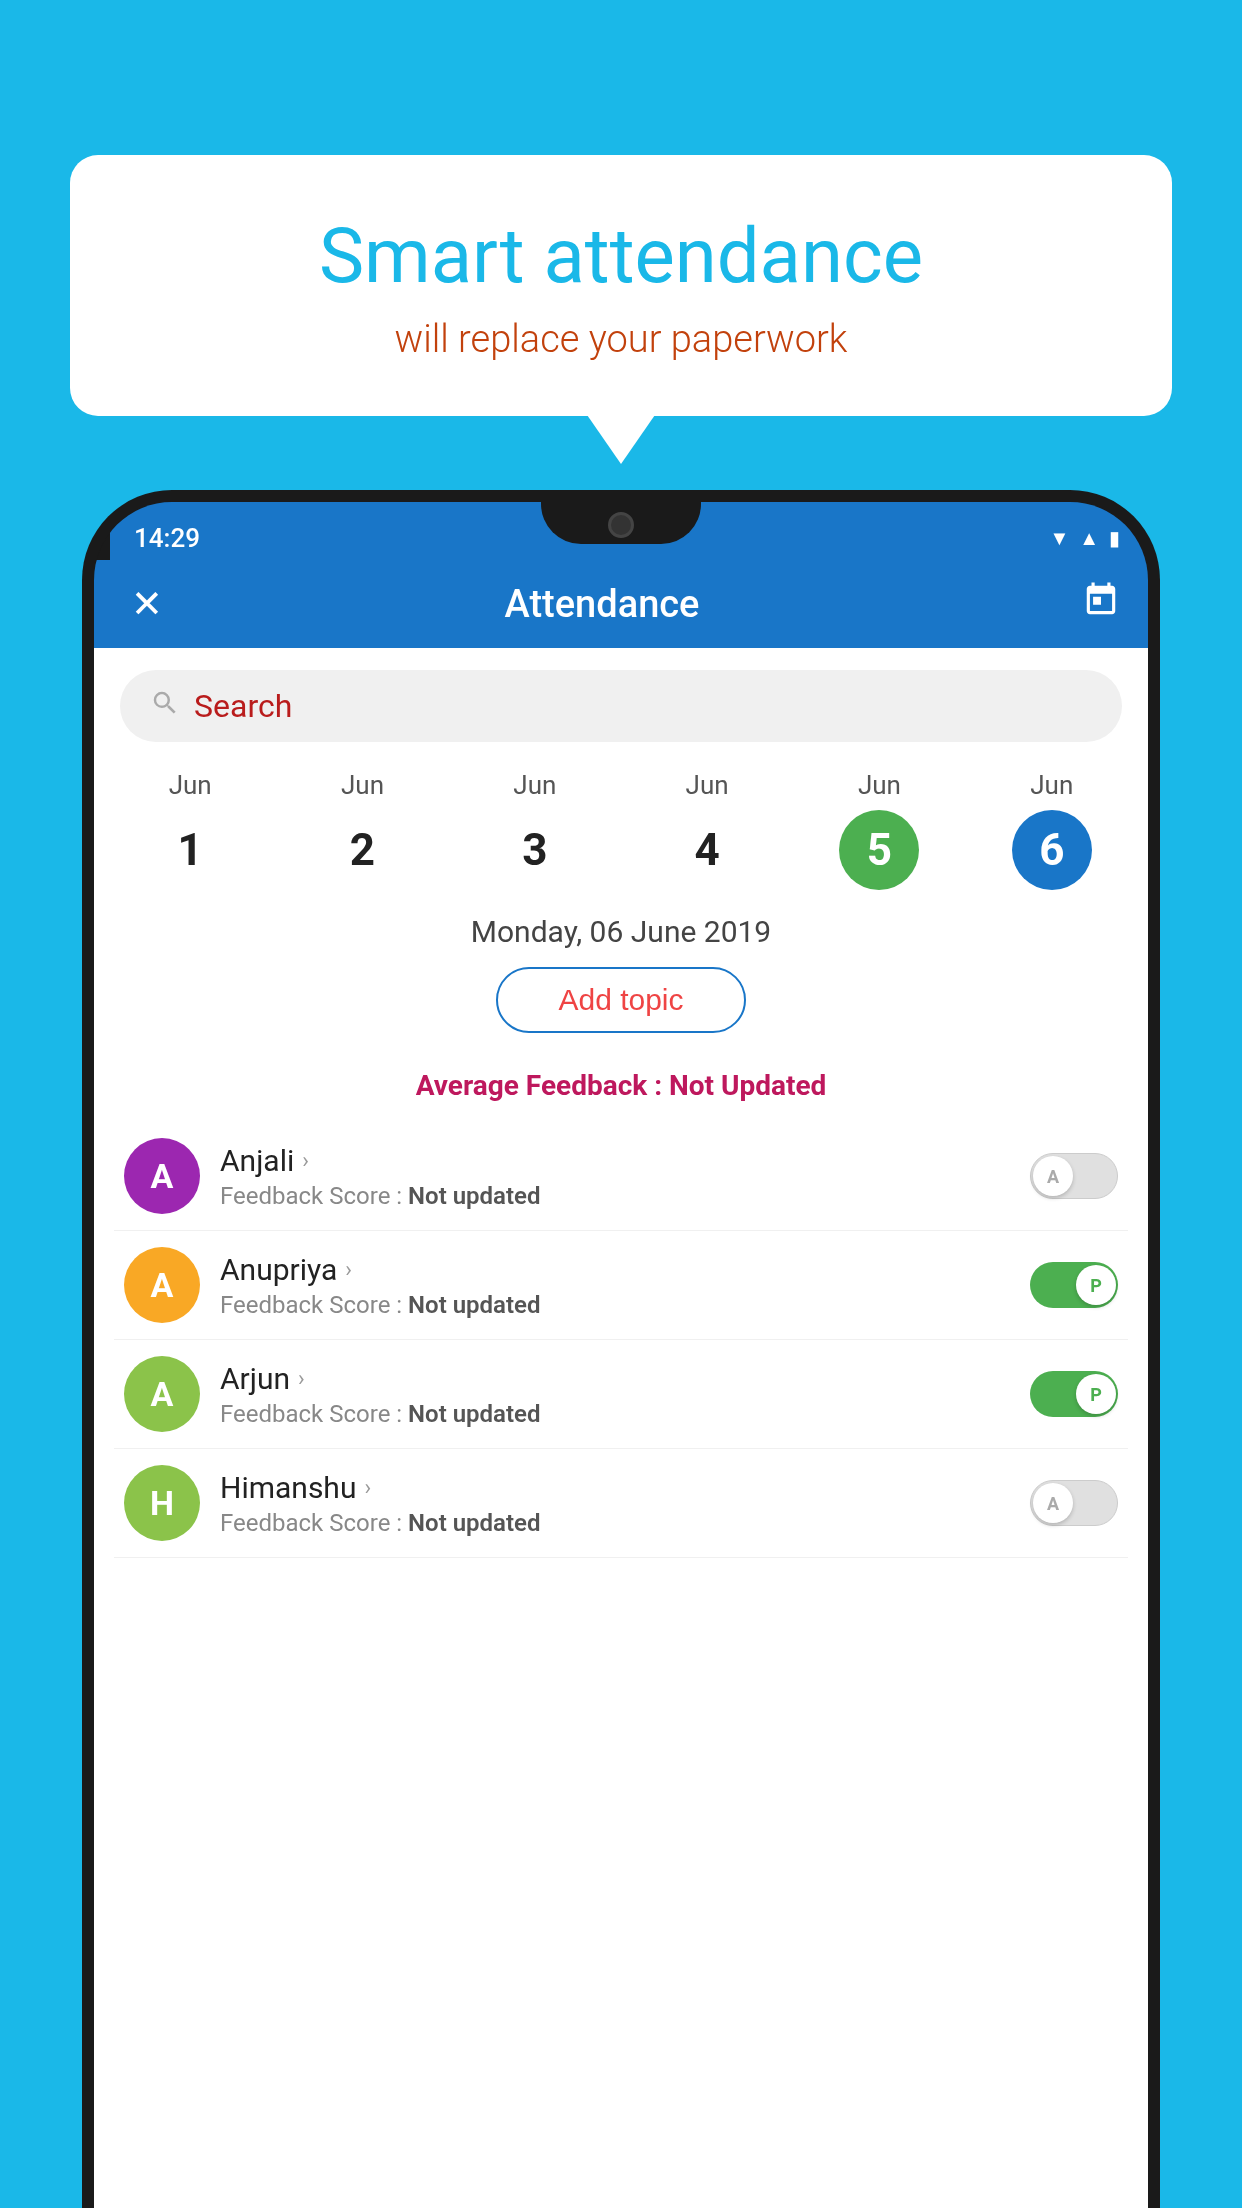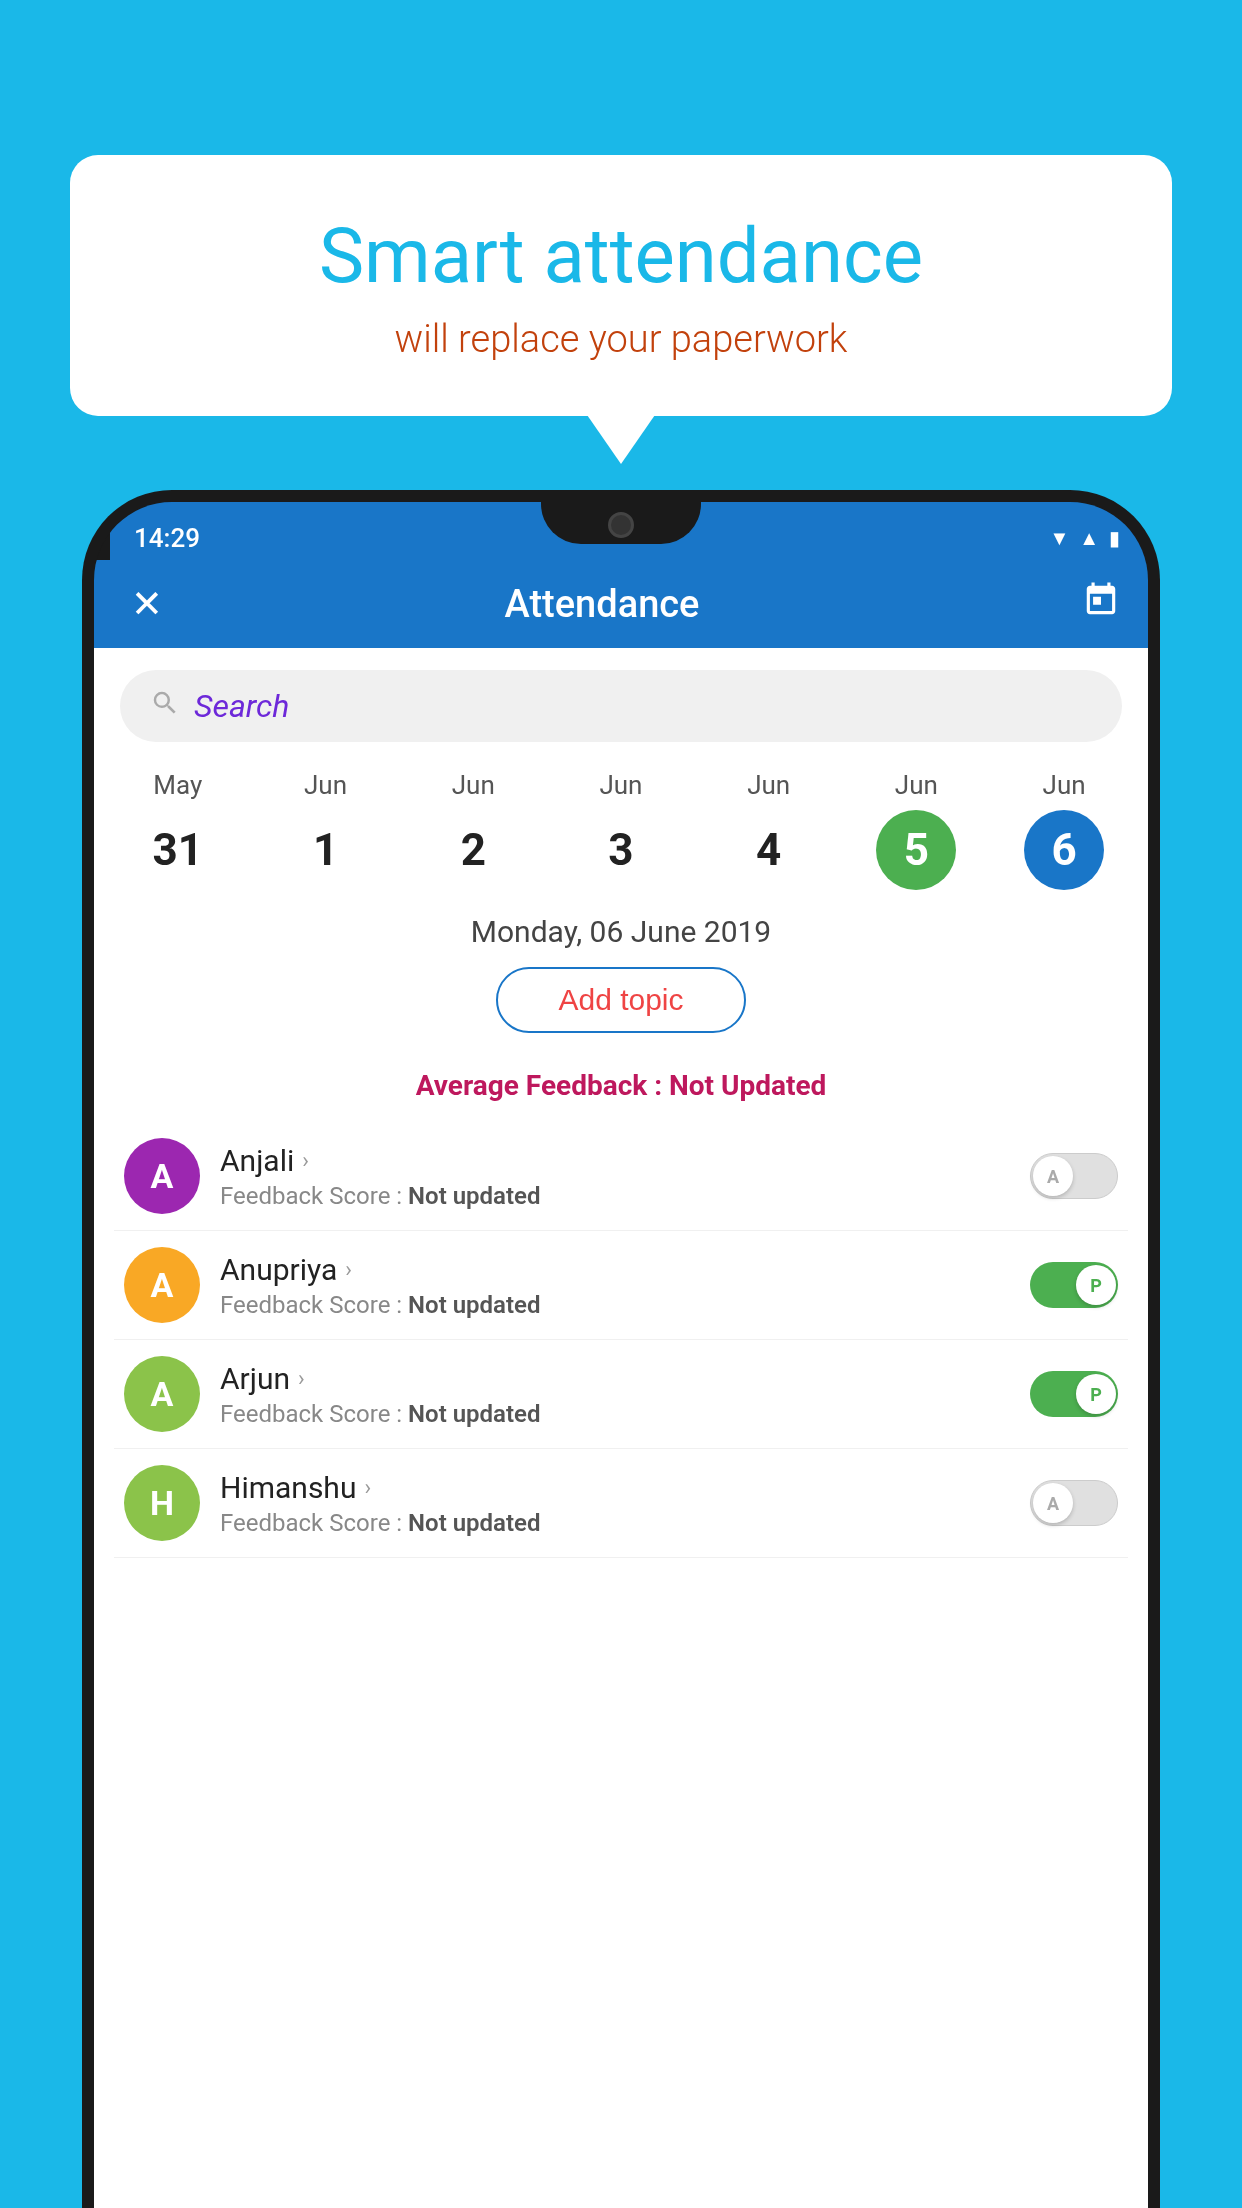--- a/index.html
+++ b/index.html
@@ -185,22 +185,21 @@
       align-items: center;
       padding: 0 30px;
       gap: 14px;
     }
     .search-icon-wrap {
       color: #aaa;
       font-size: 30px;
     }
     .search-input-text {
       font-size: 32px;
-      color: #6d28d9;
-      font-style: italic;
+      color: #b91c1c;
     }
 
     
     .calendar-strip {
       display: flex;
       align-items: flex-start;
       justify-content: space-around;
       padding: 10px 10px 18px;
     }
     .cal-day {
@@ -406,24 +405,20 @@
         <span class="search-icon-wrap">
           <svg width="30" height="30" viewBox="0 0 24 24" fill="#aaa">
             <path d="M15.5 14h-.79l-.28-.27A6.471 6.471 0 0 0 16 9.5 6.5 6.5 0 1 0 9.5 16c1.61 0 3.09-.59 4.23-1.57l.27.28v.79l5 4.99L20.49 19l-4.99-5zm-6 0C7.01 14 5 11.99 5 9.5S7.01 5 9.5 5 14 7.01 14 9.5 11.99 14 9.5 14z"></path>
           </svg>
         </span>
         <span class="search-input-text">Search</span>
       </div>
 
       <div class="calendar-strip" id="cal-strip">
           <div class="cal-day">
-            <span class="cal-month">May</span>
-            <div class="cal-date">31</div>
-          </div>
-          <div class="cal-day">
             <span class="cal-month">Jun</span>
             <div class="cal-date">1</div>
           </div>
           <div class="cal-day">
             <span class="cal-month">Jun</span>
             <div class="cal-date">2</div>
           </div>
           <div class="cal-day">
             <span class="cal-month">Jun</span>
             <div class="cal-date">3</div>

